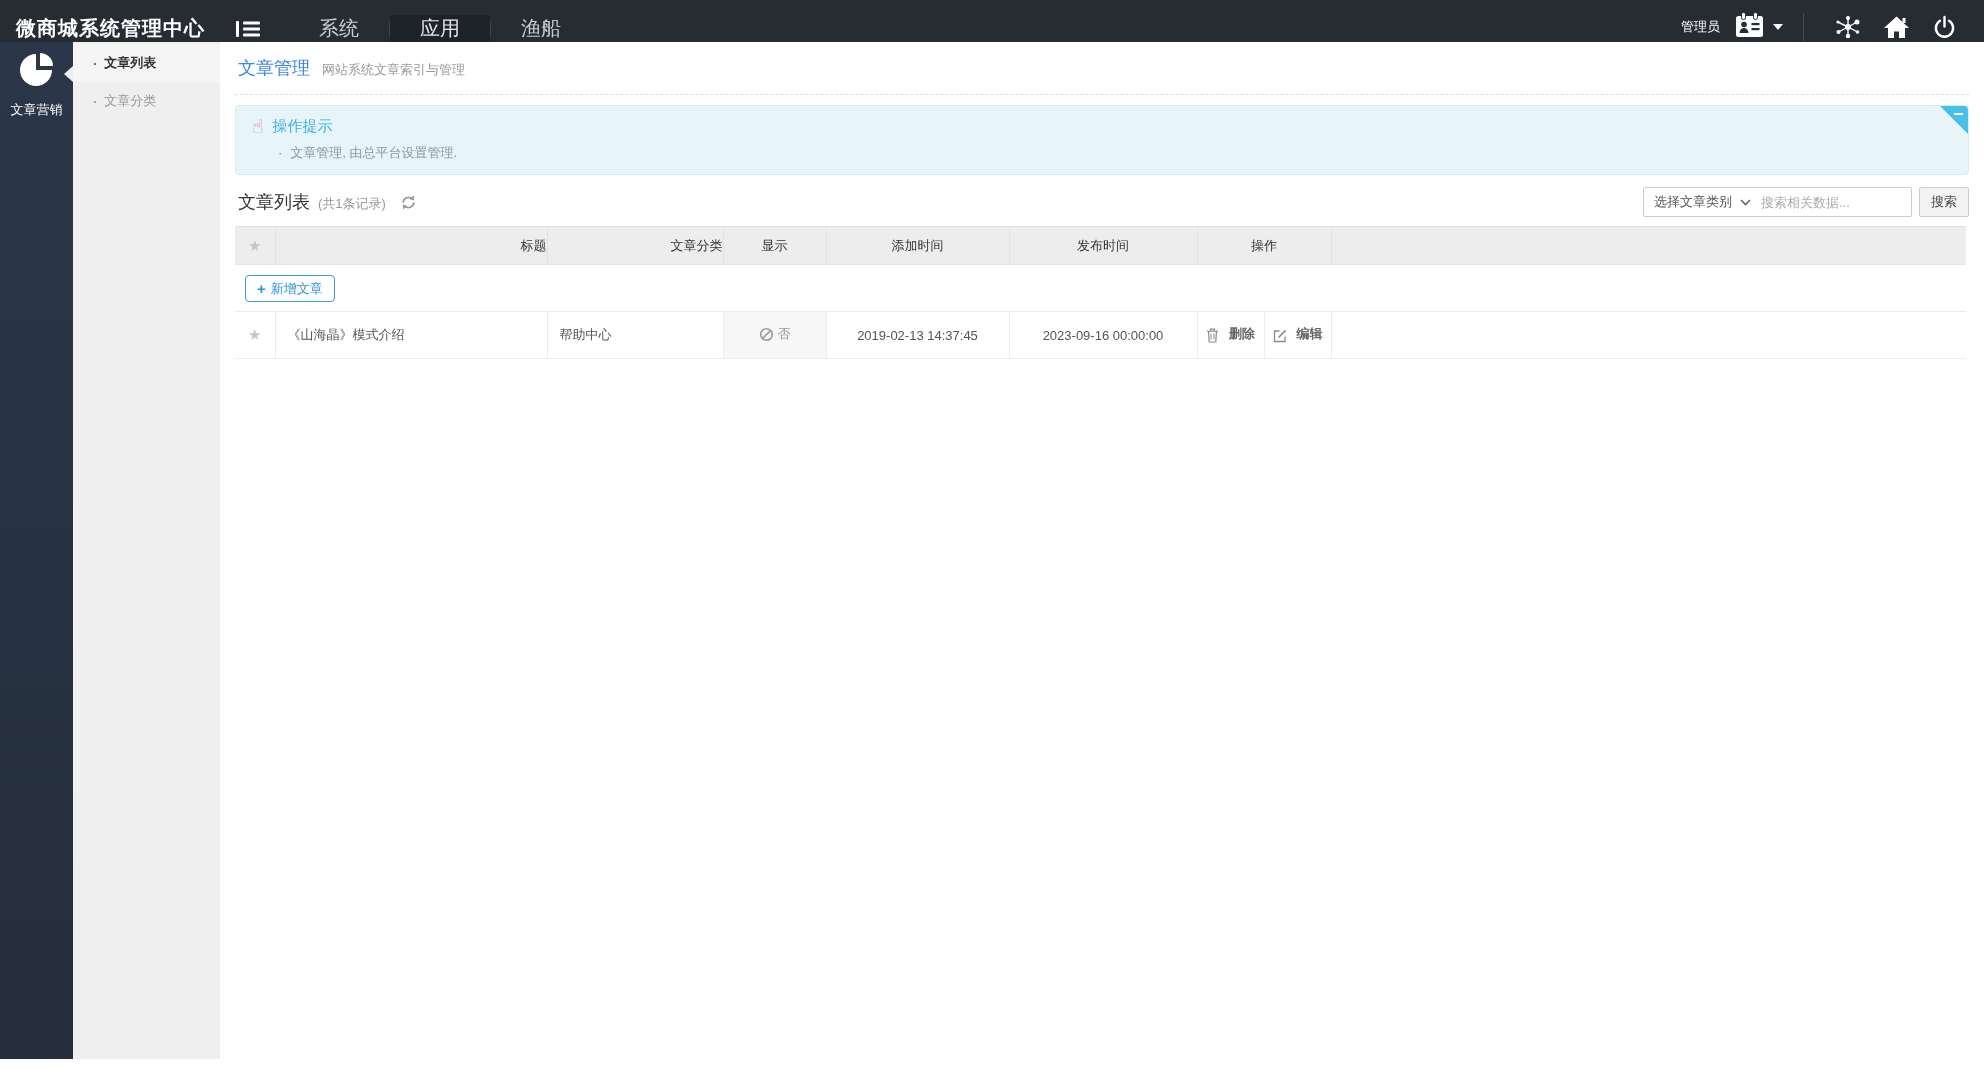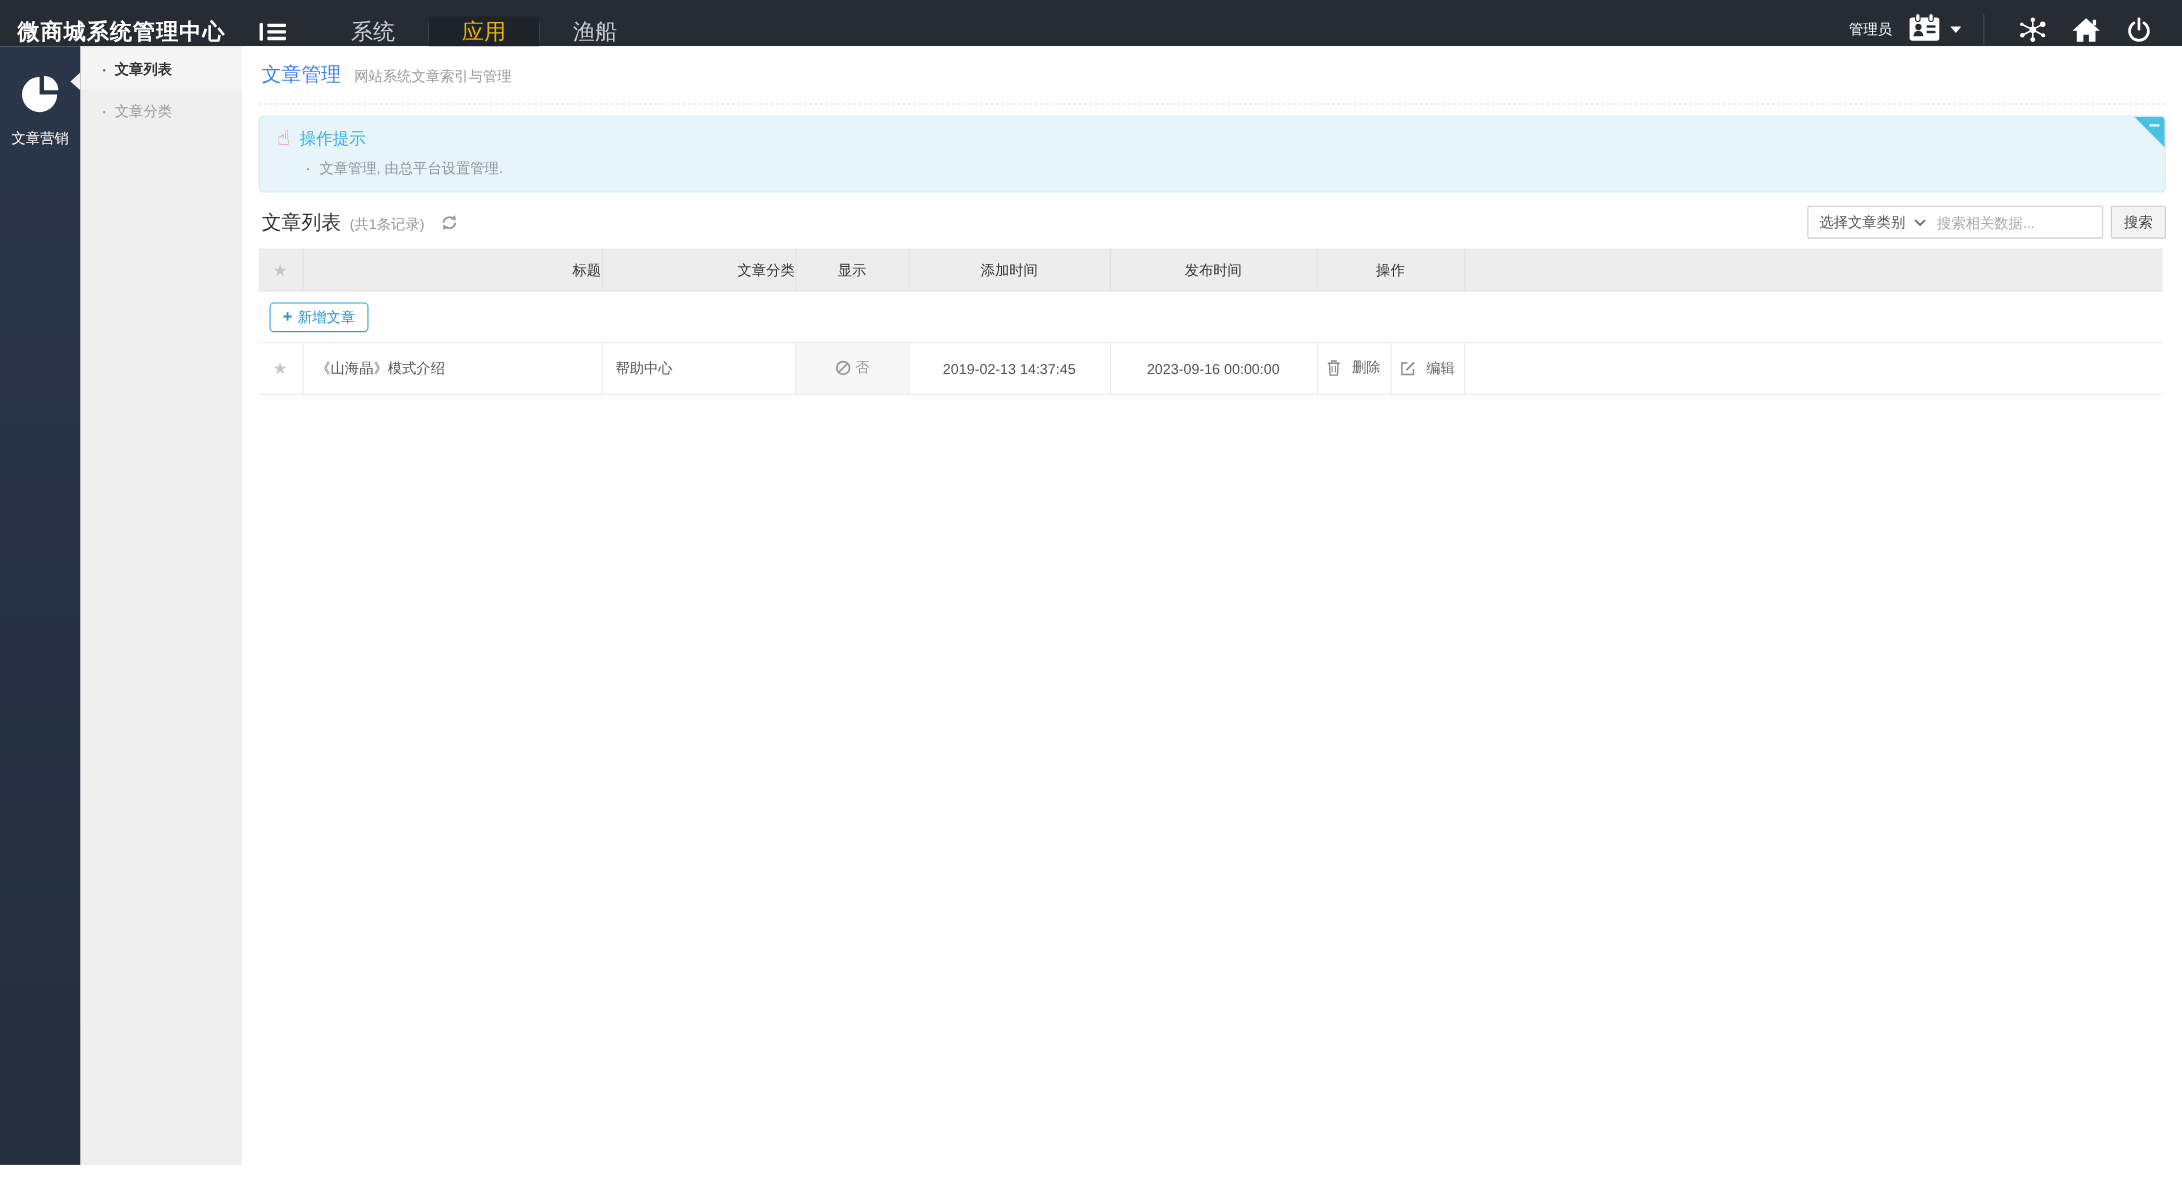--- a/index.html
+++ b/index.html
@@ -5,35 +5,35 @@
   * { box-sizing: border-box; margin: 0; padding: 0; }
   html,body { width:1984px; height:1070px; overflow:hidden; }
   body { font-family:"Liberation Sans","DejaVu Sans",sans-serif; font-size:13px; background:#fff; }
 
   
   .topbar { height:42px; background:#272c33; display:flex; align-items:flex-end; color:#fff; }
   .brand { display:flex; align-items:center; padding:0 16px; font-size:20px; font-weight:bold; letter-spacing:1px; white-space:nowrap; }
   .menu-toggle { display:flex; align-items:center; padding:0 14px; cursor:pointer; }
   .topnav { display:flex; align-items:stretch; margin-left:14px; }
   .topnav-item { display:flex; align-items:center; padding:0 30px; color:#c9ced4; font-size:20px; cursor:pointer; position:relative; }
-  .topnav-item.active { background:#1e232a; color:#eab308; }
+  .topnav-item.active { background:#1e232a; color:#e5e5e5; }
   .topnav-sep { width:1px; height:16px; background:#3d444d; align-self:center; }
   .topbar-spacer { flex:1; }
   .topbar-right { display:flex; align-items:center; padding-right:16px; }
   .admin-label { font-size:13px; color:#fff; margin-right:14px; }
   .idcard-wrap { display:flex; align-items:center; cursor:pointer; }
   .caret-down { width:0; height:0; border-left:5px solid transparent; border-right:5px solid transparent; border-top:6px solid #fff; margin-left:8px; }
   .topbar-divider { width:1px; height:28px; background:#454c55; margin:0 20px; }
   .top-icon { display:flex; align-items:center; justify-content:center; width:48px; cursor:pointer; }
 
   
   .page-body { display:flex; height:1017px; }
 
   .rail { width:73px; background:linear-gradient(180deg,#2b3648 0%,#242e3c 100%); position:relative; flex-shrink:0; }
-  .rail-module { display:flex; flex-direction:column; align-items:center; padding-top:24px; cursor:pointer; }
+  .rail-module { display:flex; flex-direction:column; align-items:center; padding-top:8px; cursor:pointer; }
   .rail-module-label { color:#fff; font-size:13px; margin-top:8px; }
   .rail-arrow { position:absolute; left:64px; top:24px; width:0; height:0; border-top:8px solid transparent; border-bottom:8px solid transparent; border-right:9px solid #efefef; }
 
   .submenu { width:147px; background:#efefef; flex-shrink:0; padding-top:2px; }
   .submenu-item { height:38px; display:flex; align-items:center; padding-left:20px; color:#999; cursor:pointer; }
   .submenu-item .bullet { margin-right:7px; font-weight:bold; }
   .submenu-item.active { background:#f5f5f5; color:#333; font-weight:bold; }
   .submenu-item.active .bullet { color:#555; }
 
   .main { flex:1; background:#fff; overflow:hidden; }
@@ -73,21 +73,21 @@
   .article-table th:last-child { border-right:none; }
   .th-left { text-align:right; padding-left:12px; }
   .btn-row td { padding:10px 0 9px 10px; border:none; background:#fff; }
   .add-btn { display:inline-flex; align-items:center; height:27px; padding:0 11px; background:#fff; border:1px solid #39a0d5; border-radius:4px; color:#2a95cf; font-size:13px; cursor:pointer; font-family:inherit; }
   .add-btn .plus { font-weight:bold; font-size:15px; margin-right:5px; }
   .data-row td { height:47px; border:1px solid #ececec; border-left:none; font-size:13px; color:#555; text-align:center; background:#fff; }
   .data-row td:last-child { border-right:none; }
   .data-row td.cell-left { text-align:left; padding-left:12px; }
   .data-row td.cell-visible { background:#f7f7f7; color:#999; }
   .star { color:#c6c6c6; font-size:15px; cursor:pointer; font-family:"DejaVu Sans",sans-serif; }
-  .op-link { display:inline-flex; align-items:center; gap:10px; color:#666; cursor:pointer; }
+  .op-link { display:inline-flex; align-items:flex-end; gap:10px; color:#666; cursor:pointer;font-weight:bold; }
   .visible-flag { display:inline-flex; align-items:center; gap:4px; }
 </style>
 </head>
 <body>
 
 <div class="topbar">
   <div class="brand">微商城系统管理中心</div>
 
   <div class="menu-toggle">
     <span>

